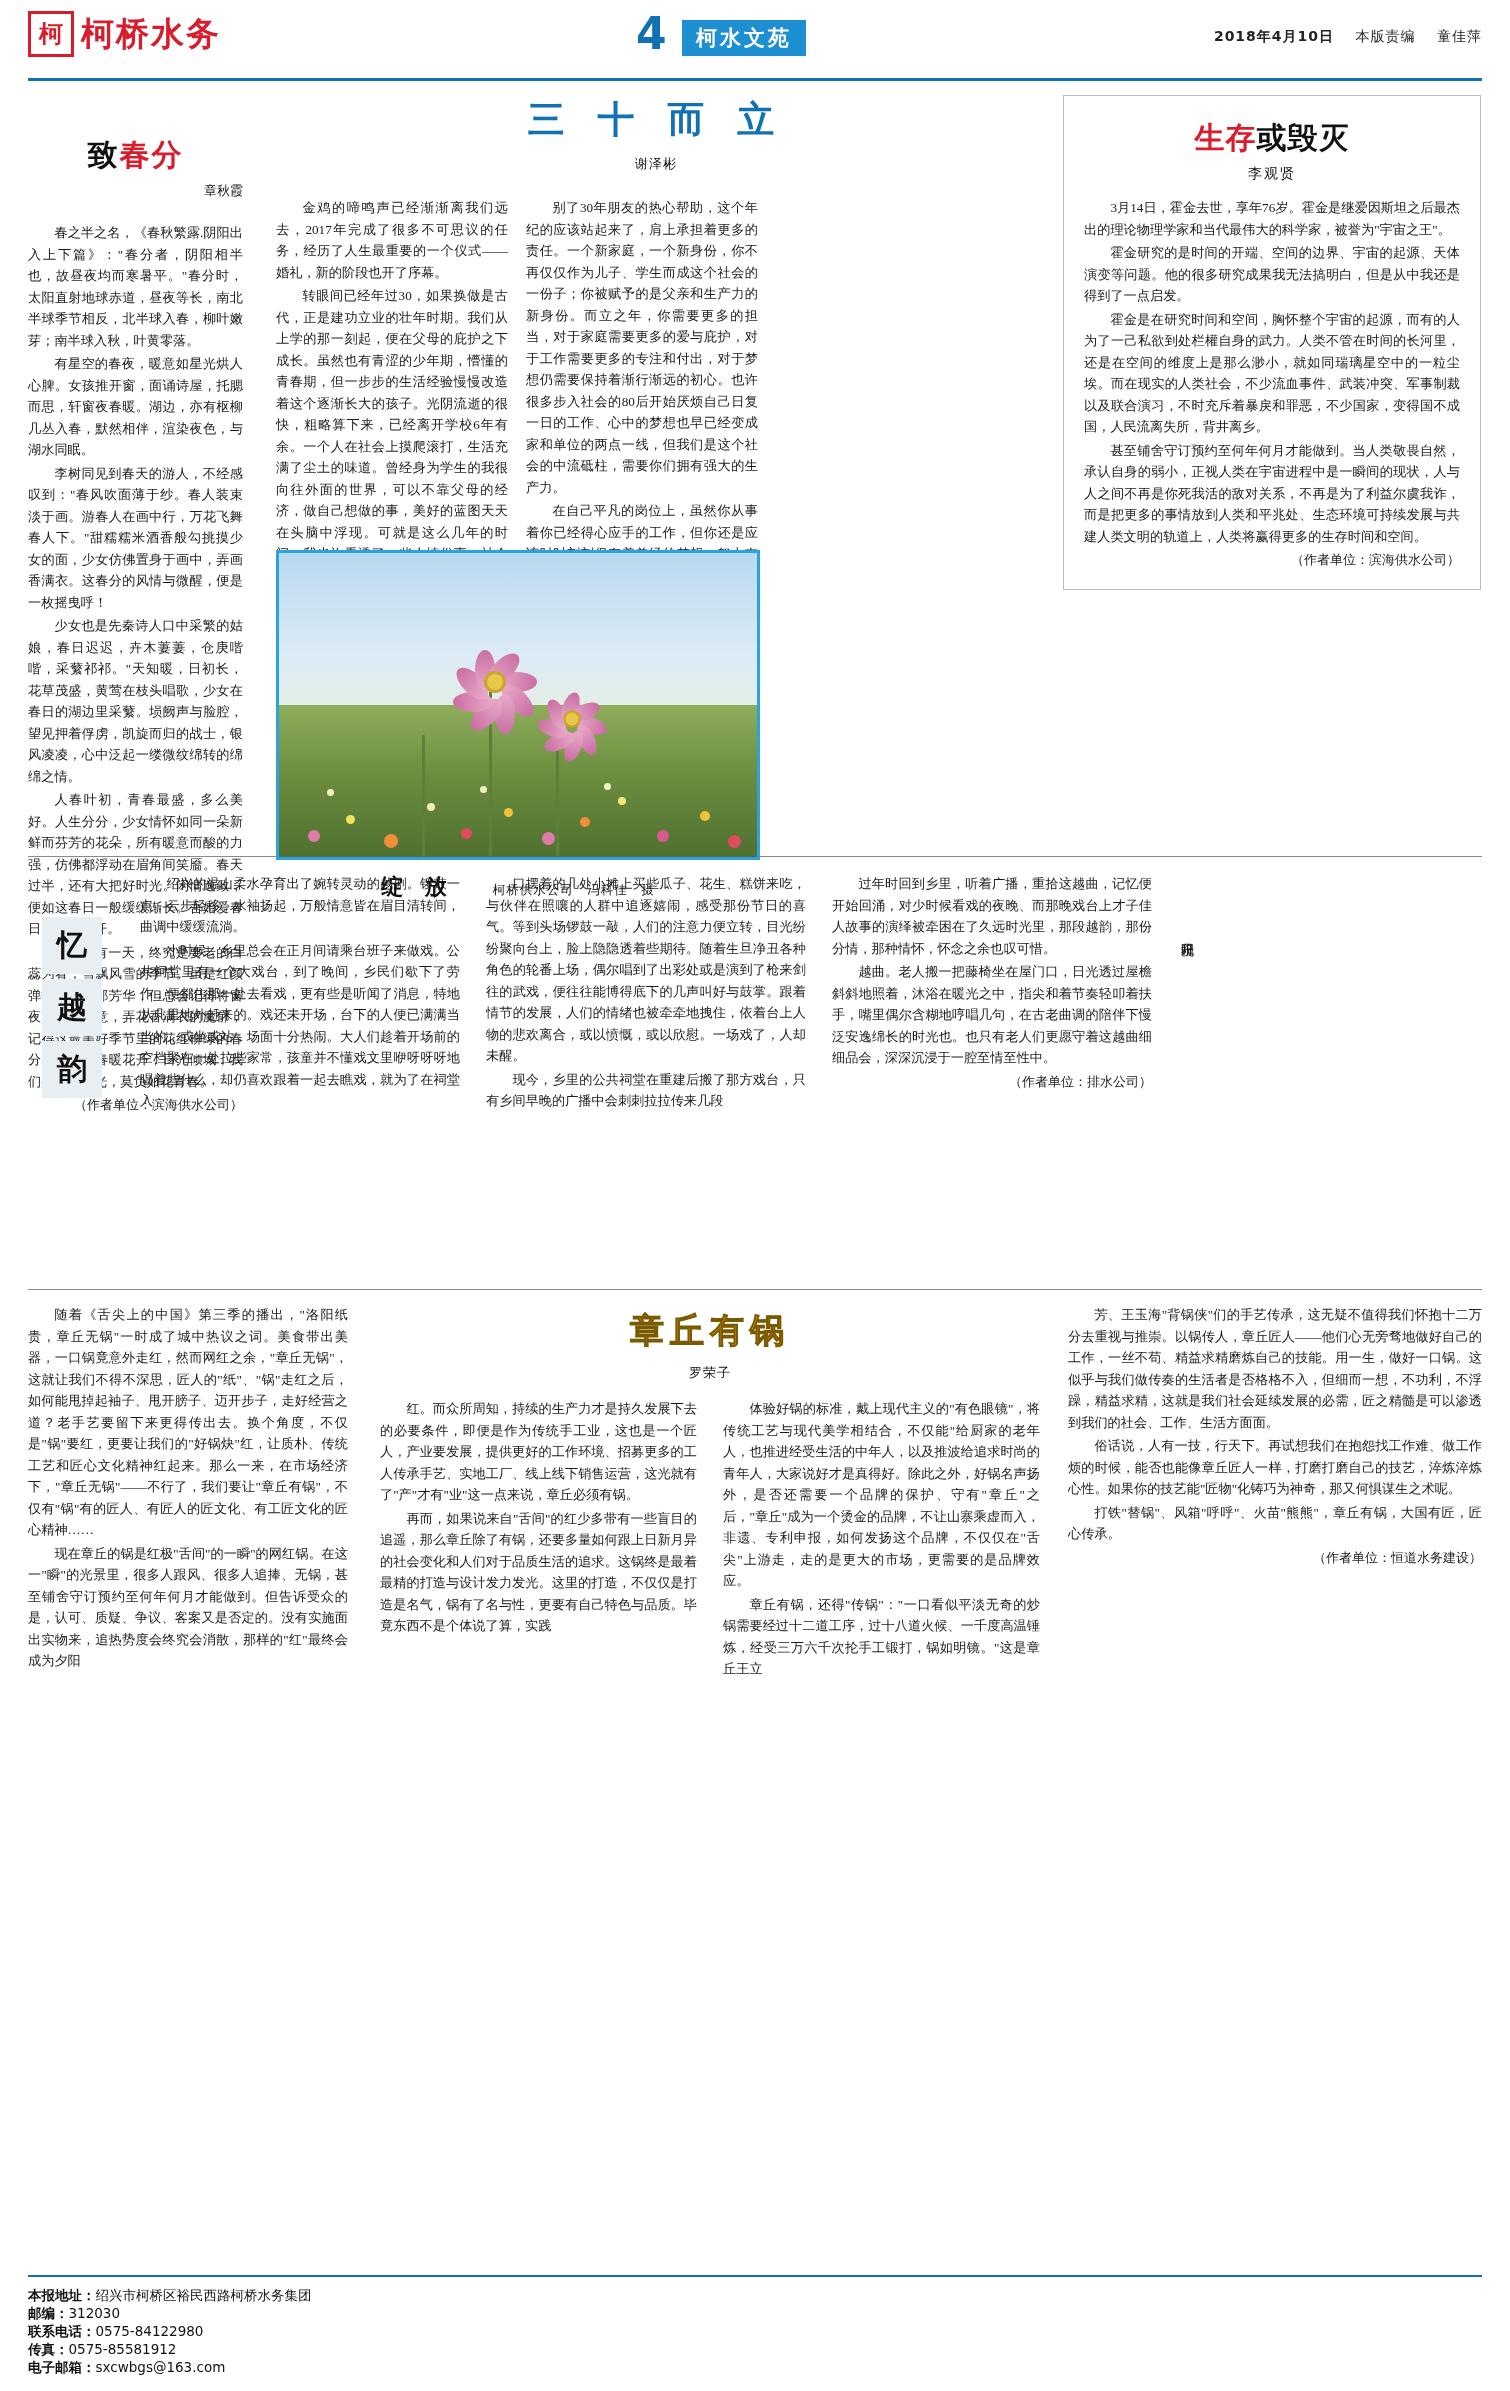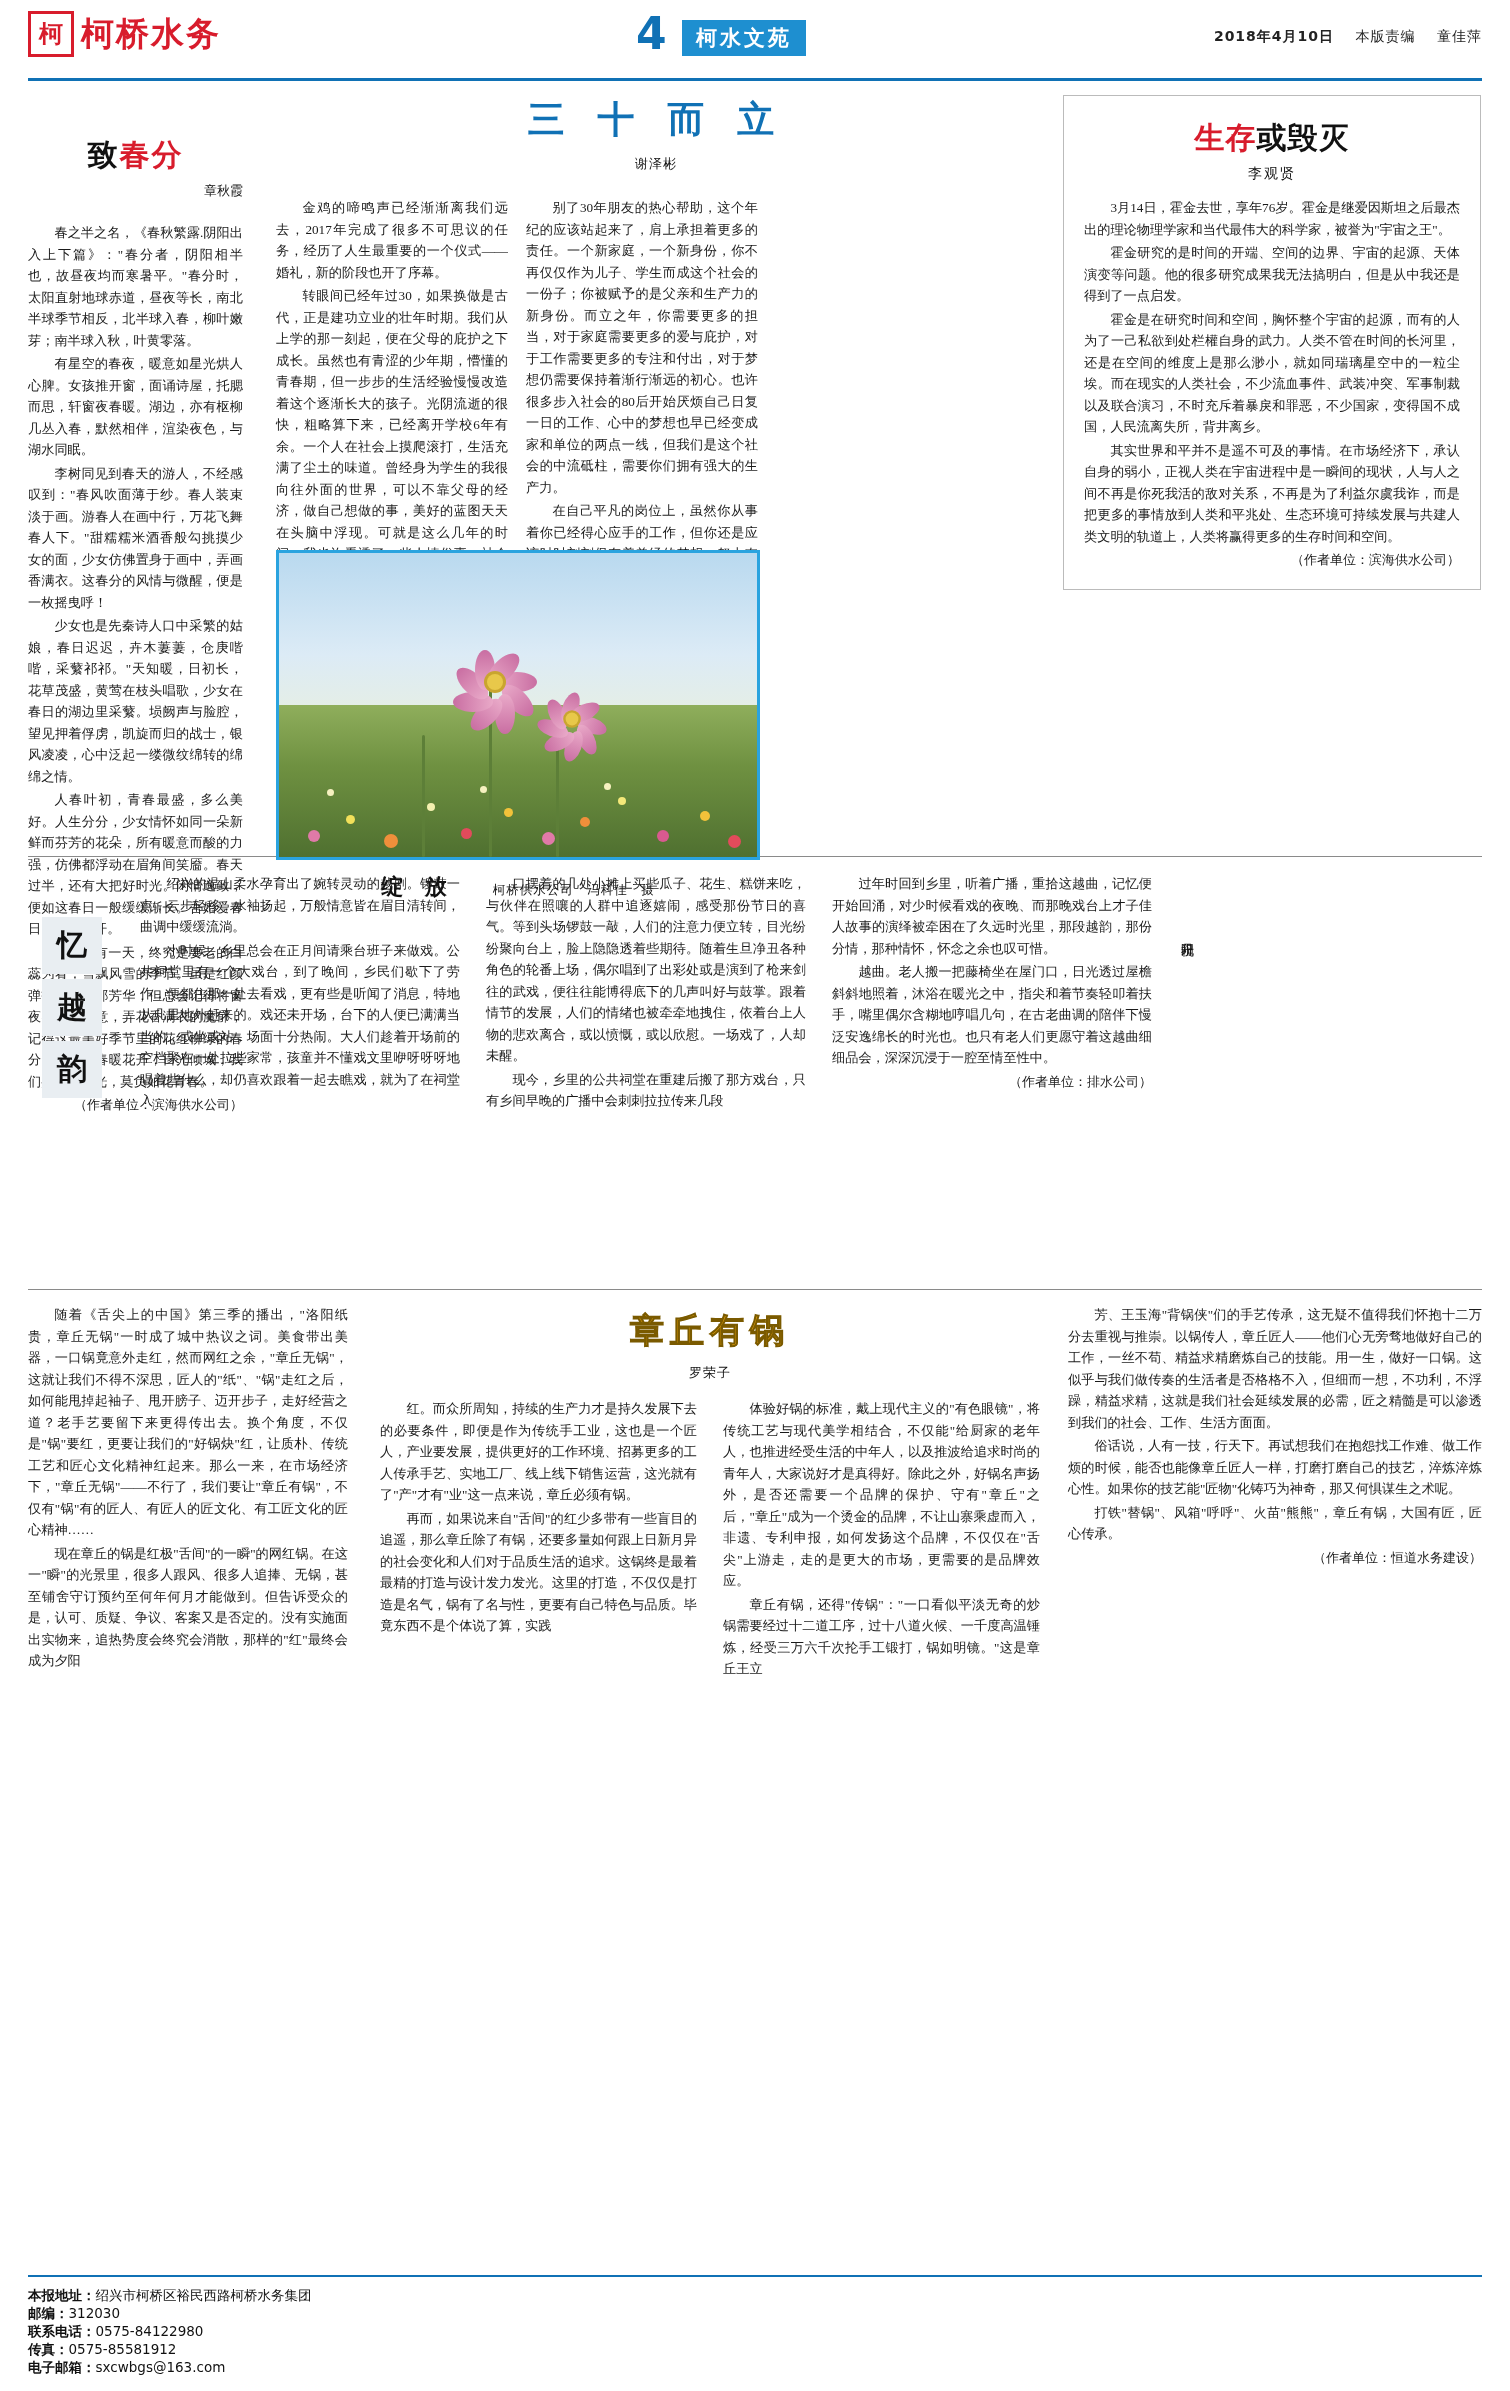--- a/index.html
+++ b/index.html
@@ -210,21 +210,21 @@
 
     <div class="b1-col4">
       <div class="title-shengcun">
         <span class="r">生存</span><span class="k">或毁灭</span>
       </div>
       <div class="author">李观贤</div>
       <div class="col-text">
         <p>3月14日，霍金去世，享年76岁。霍金是继爱因斯坦之后最杰出的理论物理学家和当代最伟大的科学家，被誉为"宇宙之王"。</p>
         <p>霍金研究的是时间的开端、空间的边界、宇宙的起源、天体演变等问题。他的很多研究成果我无法搞明白，但是从中我还是得到了一点启发。</p>
         <p>霍金是在研究时间和空间，胸怀整个宇宙的起源，而有的人为了一己私欲到处栏權自身的武力。人类不管在时间的长河里，还是在空间的维度上是那么渺小，就如同瑞璃星空中的一粒尘埃。而在现实的人类社会，不少流血事件、武装冲突、军事制裁以及联合演习，不时充斥着暴戾和罪恶，不少国家，变得国不成国，人民流离失所，背井离乡。</p>
-        <p>其实世界和平并不是遥不可及的事情。在市场经济下，承认自身的弱小，正视人类在宇宙进程中是一瞬间的现状，人与人之间不再是你死我活的敌对关系，不再是为了利益尔虞我诈，而是把更多的事情放到人类和平兆处、生态环境可持续发展与共建人类文明的轨道上，人类将赢得更多的生存时间和空间。</p>
+        <p>甚至铺舍守订预约至何年何月才能做到。当人类敬畏自然，承认自身的弱小，正视人类在宇宙进程中是一瞬间的现状，人与人之间不再是你死我活的敌对关系，不再是为了利益尔虞我诈，而是把更多的事情放到人类和平兆处、生态环境可持续发展与共建人类文明的轨道上，人类将赢得更多的生存时间和空间。</p>
         <p class="byline">（作者单位：滨海供水公司）</p>
       </div>
     </div>
   </div>
 
   <div class="divider"></div>
 
   <div class="block2">
     <div class="vert-title">
       <span>忆</span>

